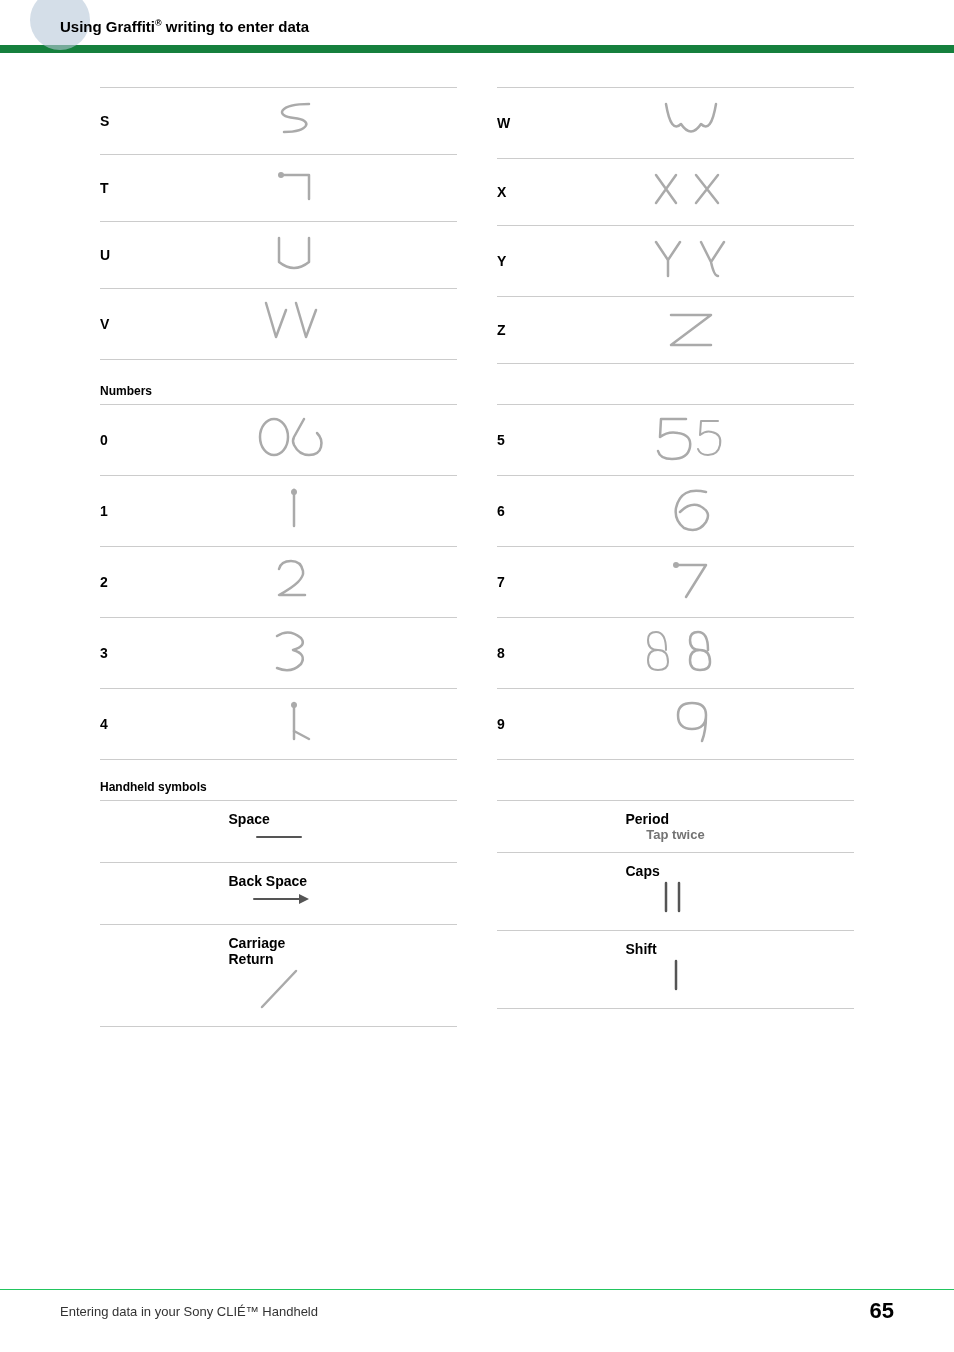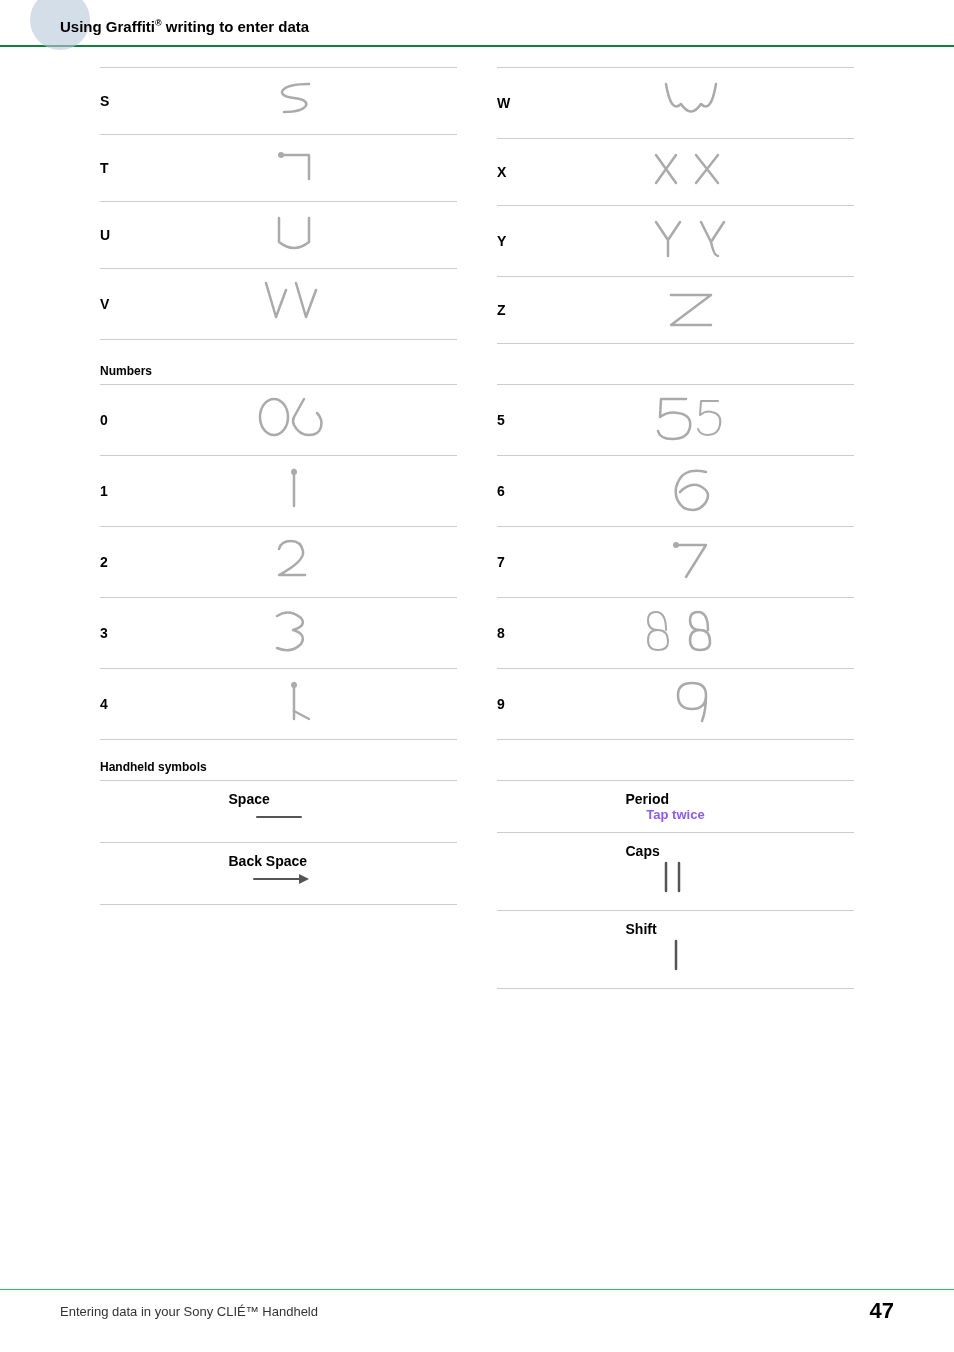--- a/index.html
+++ b/index.html
@@ -10,22 +10,22 @@
       font-family: Arial, Helvetica, sans-serif;
       font-size: 14px;
       color: #000;
       position: relative;
     }
 
     
     .page-header {
       position: relative;
       padding: 18px 60px 10px 60px;
-      border-bottom: 2px solid #15803d;
-      margin-bottom: 10px;
+      border-bottom: 8px solid #15803d;
+      margin-bottom: 24px;
     }
     .header-circle {
       position: absolute;
       top: -10px;
       left: 30px;
       width: 60px;
       height: 60px;
       background: #b8c8d8;
       border-radius: 50%;
       opacity: 0.6;
@@ -393,28 +393,36 @@
       <div class="kbd-row">
         <span class="kbd-label">Back Space</span>
         <span class="kbd-glyph">
           <svg width="60" height="20" viewBox="0 0 60 20">
             <line x1="5" y1="10" x2="50" y2="10" stroke="#555" stroke-width="2" stroke-linecap="round"></line>
             <polygon points="50,5 60,10 50,15" fill="#555"></polygon>
           </svg>
         </span>
       </div>
 
+      <div class="kbd-row">
+        <span class="kbd-label">Carriage<br>Return</span>
+        <span class="kbd-glyph">
+          <svg width="50" height="44" viewBox="0 0 50 44">
+            <path d="M 8 40 L 42 4" stroke="#aaa" stroke-width="2.5" fill="none" stroke-linecap="round"></path>
+          </svg>
+        </span>
+      </div>
 
     </div>
 
     <div class="kbd-col-right">
 
       <div class="kbd-row">
         <span class="kbd-label">Period</span>
-        <span class="kbd-glyph" style="font-size:13px; color:#8b5cf6; font-weight:bold;">Tap twice</span>
+        <span class="kbd-glyph" style="font-size:13px; color:#737373; font-weight:bold;">Tap twice</span>
       </div>
 
       <div class="kbd-row">
         <span class="kbd-label">Caps</span>
         <span class="kbd-glyph">
           <svg width="50" height="36" viewBox="0 0 50 36">
             <line x1="15" y1="4" x2="15" y2="32" stroke="#555" stroke-width="2.5" stroke-linecap="round"></line>
             <line x1="28" y1="4" x2="28" y2="32" stroke="#555" stroke-width="2.5" stroke-linecap="round"></line>
           </svg>
         </span>
@@ -429,14 +437,14 @@
         </span>
       </div>
 
     </div>
   </div>
 
 </div>
 
 <div class="page-footer">
   <span class="footer-text">Entering data in your Sony CLIÉ™ Handheld</span>
-  <span class="footer-page">47</span>
+  <span class="footer-page">65</span>
 </div>
 
 </body></html>

